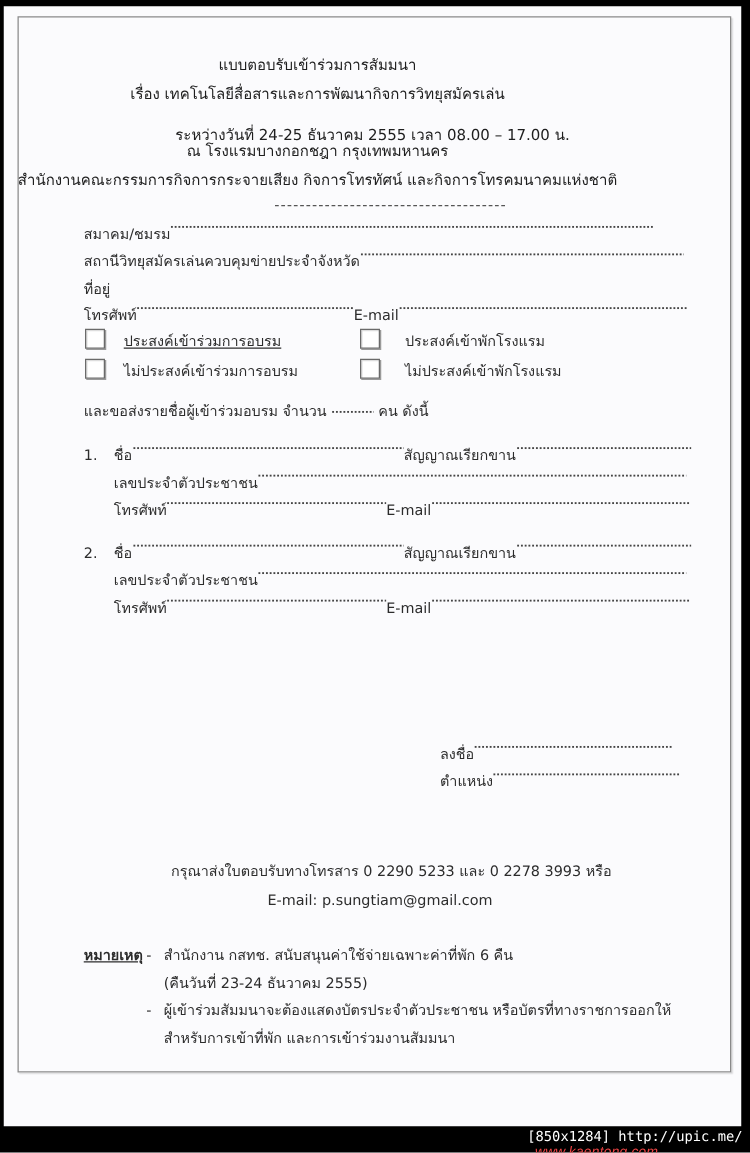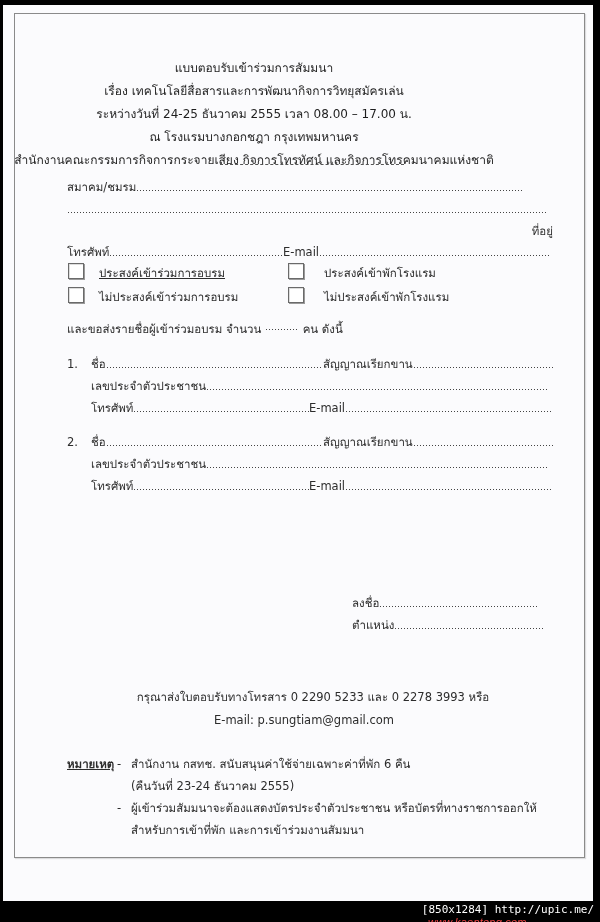--- a/index.html
+++ b/index.html
@@ -24,33 +24,31 @@
       border: 1px solid #8a8a8a;
       box-shadow: 1px 1px 1px rgba(0,0,0,0.12);
     }
     .hdr {
       position: absolute;
       left: 0; width: 508px;
       text-align: center;
       font-size: 12px;
       line-height: 16px;
       color: #1e1e1e;
-      margin-top: 16px;
     }
     .sep {
       position: absolute;
       left: 220px; top: 164px;
       width: 184px; height: 0;
       border-top: 1px dashed #555;
     }
     .field {
       position: absolute;
       height: 14px;
       display: flex;
-      align-items: flex-end;
       font-size: 11.5px;
       line-height: 14px;
       color: #2c2c2c;
     }
     .field .lbl { white-space: nowrap; }
     .dots {
       flex: 1;
       height: 3px;
       margin-bottom: 2px;
       background-image: radial-gradient(circle, #444 0.6px, transparent 0.9px);
@@ -109,30 +107,31 @@
     }
   </style>
 </head>
 <body>
 
 <div class="paper"></div>
 <div class="frame"></div>
 
 <div class="hdr" style="top:44px;">แบบตอบรับเข้าร่วมการสัมมนา</div>
 <div class="hdr" style="top:67px;">เรื่อง เทคโนโลยีสื่อสารและการพัฒนากิจการวิทยุสมัครเล่น</div>
-<div class="hdr" style="top:90px;">ระหว่างวันที่ 24-25 ธันวาคม 2555 เวลา 08.00 – 17.00 น.</div>
+<div class="hdr" style="top:100px;padding-left:44px;">ระหว่างวันที่ 24-25 ธันวาคม 2555 เวลา 08.00 – 17.00 น.</div>
 <div class="hdr" style="top:113px;">ณ โรงแรมบางกอกชฎา กรุงเทพมหานคร</div>
 <div class="hdr" style="top:136px;">สำนักงานคณะกรรมการกิจการกระจายเสียง กิจการโทรทัศน์ และกิจการโทรคมนาคมแห่งชาติ</div>
 <div class="sep"></div>
 
 <div class="field" style="left:67px; top:180px; width:456px;">
   <span class="lbl">สมาคม/ชมรม</span>
   <span class="dots"></span>
 </div>
 <div class="field" style="left:67px; top:202px; width:480px;">
+  <span class="lbl">สถานีวิทยุสมัครเล่นควบคุมข่ายประจำจังหวัด</span>
   <span class="dots"></span>
 </div>
 <div class="field" style="left:67px; top:224px; width:486px;flex-direction:column;">
   <span class="lbl">ที่อยู่</span>
   <span class="dots"></span>
 </div>
 <div class="field" style="left:67px; top:245px; width:216px;">
   <span class="lbl">โทรศัพท์</span>
   <span class="dots"></span>
 </div>

